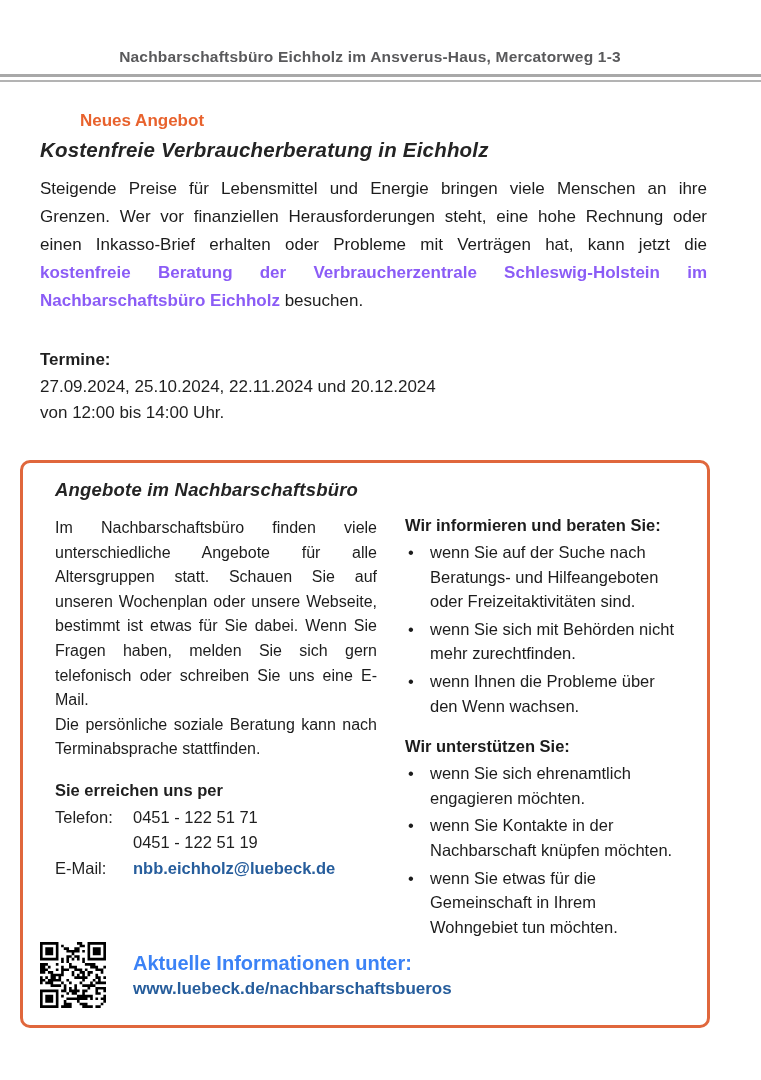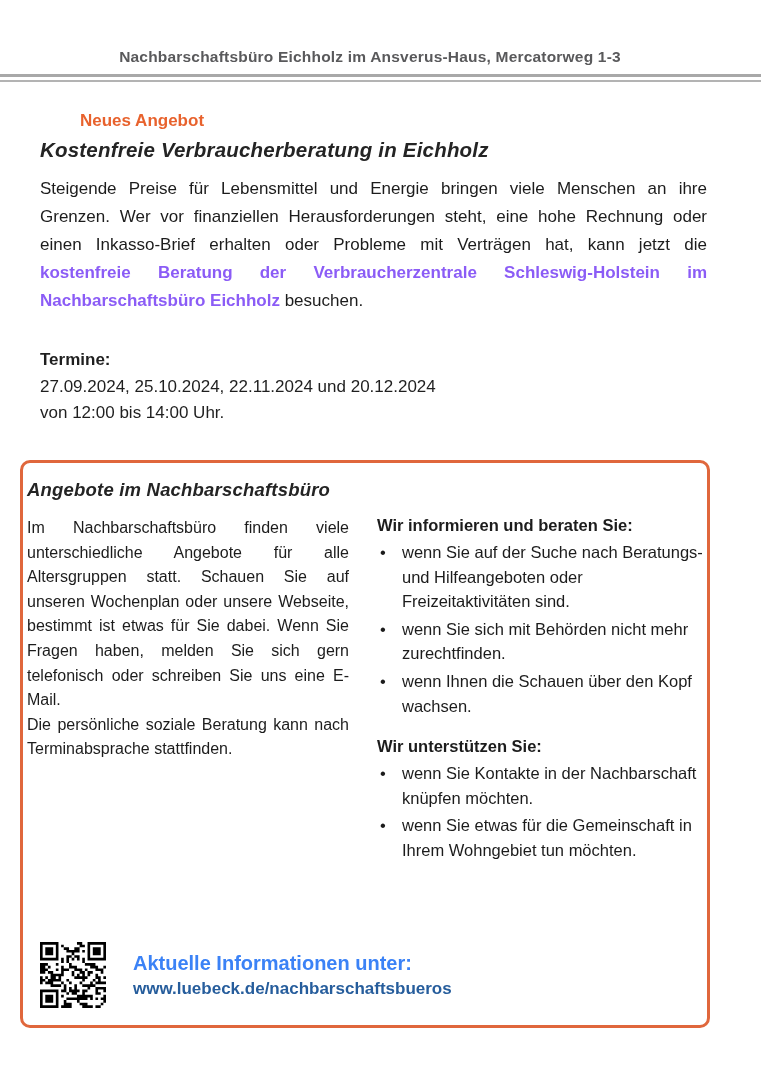--- a/index.html
+++ b/index.html
@@ -23,21 +23,21 @@
   .title { font-size:20.5px; font-weight:bold; font-style:italic; color:#242424; margin-top:7px; letter-spacing:0.2px; }
   .body { margin-top:13px; font-size:17px; line-height:28px; text-align:justify; color:#1c1c1c; }
   .body strong { color:#8b5cf6; }
   .termine { margin-top:32px; font-size:17px; line-height:26.5px; }
   .termine .t-label { font-weight:bold; }
 
   
   .info-box {
     position:absolute; left:20px; top:460px; width:690px; height:568px;
     border:3px solid #E0673C; border-radius:10px; background:#fff;
-    padding:16px 4px;
+    padding:16px 32px;
   }
   .box-title { font-size:18.5px; font-weight:bold; font-style:italic; color:#242424; letter-spacing:0.2px; }
   .columns { display:flex; margin-top:15px; }
   .col-left { width:322px; }
   .col-right { margin-left:28px; flex:1; }
   .intro { font-size:16px; line-height:24.6px; text-align:justify; color:#1c1c1c; }
   .contact { margin-top:19px; font-size:16.5px; }
   .contact-heading { font-weight:bold; margin-bottom:5px; }
   .contact-row { display:flex; line-height:25.5px; }
   .contact-label { width:78px; flex:none; }
@@ -80,30 +80,46 @@
     <div>von 12:00 bis 14:00 Uhr.</div>
   </div>
 </div>
 
 <div class="info-box">
   <h2 class="box-title">Angebote im Nachbarschaftsbüro</h2>
   <div class="columns">
     <div class="col-left">
       <p class="intro">Im Nachbarschaftsbüro finden viele unterschiedliche Angebote für alle Altersgruppen statt. Schauen Sie auf unseren Wochenplan oder unsere Webseite, bestimmt ist etwas für Sie dabei. Wenn Sie Fragen haben, melden Sie sich gern telefonisch oder schreiben Sie uns eine E-Mail.</p>
       <p class="intro">Die persönliche soziale Beratung kann nach Terminabsprache stattfinden.</p>
+      <div class="contact">
+        <div class="contact-heading">Sie erreichen uns per</div>
+        <div class="contact-row">
+          <span class="contact-label">Telefon:</span>
+          <span>0451 - 122 51 71</span>
+        </div>
+        <div class="contact-row">
+          <span class="contact-label"></span>
+          <span>0451 - 122 51 19</span>
+        </div>
+        <div class="contact-row">
+          <span class="contact-label">E-Mail:</span>
+          <a class="email-link">nbb.eichholz@luebeck.de</a>
+        </div>
+      </div>
     </div>
     <div class="col-right">
       <div class="list-heading">Wir informieren und beraten Sie:</div>
       <ul class="bullet-list">
         <li>wenn Sie auf der Suche nach Beratungs- und Hilfeangeboten oder Freizeitaktivitäten sind.</li>
         <li>wenn Sie sich mit Behörden nicht mehr zurechtfinden.</li>
-        <li>wenn Ihnen die Schauen über den Kopf wachsen.</li>
+        <li>wenn Ihnen die Probleme über den Wenn wachsen.</li>
       </ul>
       <div class="list-heading second">Wir unterstützen Sie:</div>
       <ul class="bullet-list">
+        <li>wenn Sie sich ehrenamtlich engagieren möchten.</li>
         <li>wenn Sie Kontakte in der Nachbarschaft knüpfen möchten.</li>
         <li>wenn Sie etwas für die Gemeinschaft in Ihrem Wohngebiet tun möchten.</li>
       </ul>
     </div>
   </div>
   <div class="qr-row">
     <span>
       <svg class="qr" viewBox="0 0 66 66" xmlns="http://www.w3.org/2000/svg">
         <rect x="0" y="0" width="66" height="66" fill="#ffffff"></rect>
         <path id="qr-path" fill="#000000" d="M0.00 0.00h2.64v2.64h-2.64zM2.64 0.00h2.64v2.64h-2.64zM5.28 0.00h2.64v2.64h-2.64zM7.92 0.00h2.64v2.64h-2.64zM10.56 0.00h2.64v2.64h-2.64zM13.20 0.00h2.64v2.64h-2.64zM15.84 0.00h2.64v2.64h-2.64zM36.96 0.00h2.64v2.64h-2.64zM39.60 0.00h2.64v2.64h-2.64zM47.52 0.00h2.64v2.64h-2.64zM50.16 0.00h2.64v2.64h-2.64zM52.80 0.00h2.64v2.64h-2.64zM55.44 0.00h2.64v2.64h-2.64zM58.08 0.00h2.64v2.64h-2.64zM60.72 0.00h2.64v2.64h-2.64zM63.36 0.00h2.64v2.64h-2.64zM0.00 2.64h2.64v2.64h-2.64zM15.84 2.64h2.64v2.64h-2.64zM21.12 2.64h2.64v2.64h-2.64zM39.60 2.64h2.64v2.64h-2.64zM42.24 2.64h2.64v2.64h-2.64zM47.52 2.64h2.64v2.64h-2.64zM63.36 2.64h2.64v2.64h-2.64zM0.00 5.28h2.64v2.64h-2.64zM5.28 5.28h2.64v2.64h-2.64zM7.92 5.28h2.64v2.64h-2.64zM10.56 5.28h2.64v2.64h-2.64zM15.84 5.28h2.64v2.64h-2.64zM23.76 5.28h2.64v2.64h-2.64zM26.40 5.28h2.64v2.64h-2.64zM34.32 5.28h2.64v2.64h-2.64zM36.96 5.28h2.64v2.64h-2.64zM47.52 5.28h2.64v2.64h-2.64zM52.80 5.28h2.64v2.64h-2.64zM55.44 5.28h2.64v2.64h-2.64zM58.08 5.28h2.64v2.64h-2.64zM63.36 5.28h2.64v2.64h-2.64zM0.00 7.92h2.64v2.64h-2.64zM5.28 7.92h2.64v2.64h-2.64zM7.92 7.92h2.64v2.64h-2.64zM10.56 7.92h2.64v2.64h-2.64zM15.84 7.92h2.64v2.64h-2.64zM26.40 7.92h2.64v2.64h-2.64zM29.04 7.92h2.64v2.64h-2.64zM31.68 7.92h2.64v2.64h-2.64zM34.32 7.92h2.64v2.64h-2.64zM36.96 7.92h2.64v2.64h-2.64zM42.24 7.92h2.64v2.64h-2.64zM47.52 7.92h2.64v2.64h-2.64zM52.80 7.92h2.64v2.64h-2.64zM55.44 7.92h2.64v2.64h-2.64zM58.08 7.92h2.64v2.64h-2.64zM63.36 7.92h2.64v2.64h-2.64zM0.00 10.56h2.64v2.64h-2.64zM5.28 10.56h2.64v2.64h-2.64zM7.92 10.56h2.64v2.64h-2.64zM10.56 10.56h2.64v2.64h-2.64zM15.84 10.56h2.64v2.64h-2.64zM31.68 10.56h2.64v2.64h-2.64zM47.52 10.56h2.64v2.64h-2.64zM52.80 10.56h2.64v2.64h-2.64zM55.44 10.56h2.64v2.64h-2.64zM58.08 10.56h2.64v2.64h-2.64zM63.36 10.56h2.64v2.64h-2.64zM0.00 13.20h2.64v2.64h-2.64zM15.84 13.20h2.64v2.64h-2.64zM26.40 13.20h2.64v2.64h-2.64zM29.04 13.20h2.64v2.64h-2.64zM34.32 13.20h2.64v2.64h-2.64zM36.96 13.20h2.64v2.64h-2.64zM47.52 13.20h2.64v2.64h-2.64zM63.36 13.20h2.64v2.64h-2.64zM0.00 15.84h2.64v2.64h-2.64zM2.64 15.84h2.64v2.64h-2.64zM5.28 15.84h2.64v2.64h-2.64zM7.92 15.84h2.64v2.64h-2.64zM10.56 15.84h2.64v2.64h-2.64zM13.20 15.84h2.64v2.64h-2.64zM15.84 15.84h2.64v2.64h-2.64zM21.12 15.84h2.64v2.64h-2.64zM26.40 15.84h2.64v2.64h-2.64zM31.68 15.84h2.64v2.64h-2.64zM36.96 15.84h2.64v2.64h-2.64zM42.24 15.84h2.64v2.64h-2.64zM47.52 15.84h2.64v2.64h-2.64zM50.16 15.84h2.64v2.64h-2.64zM52.80 15.84h2.64v2.64h-2.64zM55.44 15.84h2.64v2.64h-2.64zM58.08 15.84h2.64v2.64h-2.64zM60.72 15.84h2.64v2.64h-2.64zM63.36 15.84h2.64v2.64h-2.64zM21.12 18.48h2.64v2.64h-2.64zM26.40 18.48h2.64v2.64h-2.64zM42.24 18.48h2.64v2.64h-2.64zM0.00 21.12h2.64v2.64h-2.64zM2.64 21.12h2.64v2.64h-2.64zM5.28 21.12h2.64v2.64h-2.64zM15.84 21.12h2.64v2.64h-2.64zM29.04 21.12h2.64v2.64h-2.64zM44.88 21.12h2.64v2.64h-2.64zM47.52 21.12h2.64v2.64h-2.64zM50.16 21.12h2.64v2.64h-2.64zM52.80 21.12h2.64v2.64h-2.64zM0.00 23.76h2.64v2.64h-2.64zM2.64 23.76h2.64v2.64h-2.64zM7.92 23.76h2.64v2.64h-2.64zM21.12 23.76h2.64v2.64h-2.64zM29.04 23.76h2.64v2.64h-2.64zM31.68 23.76h2.64v2.64h-2.64zM34.32 23.76h2.64v2.64h-2.64zM50.16 23.76h2.64v2.64h-2.64zM52.80 23.76h2.64v2.64h-2.64zM55.44 23.76h2.64v2.64h-2.64zM63.36 23.76h2.64v2.64h-2.64zM0.00 26.40h2.64v2.64h-2.64zM2.64 26.40h2.64v2.64h-2.64zM5.28 26.40h2.64v2.64h-2.64zM15.84 26.40h2.64v2.64h-2.64zM21.12 26.40h2.64v2.64h-2.64zM23.76 26.40h2.64v2.64h-2.64zM26.40 26.40h2.64v2.64h-2.64zM34.32 26.40h2.64v2.64h-2.64zM36.96 26.40h2.64v2.64h-2.64zM39.60 26.40h2.64v2.64h-2.64zM44.88 26.40h2.64v2.64h-2.64zM55.44 26.40h2.64v2.64h-2.64zM58.08 26.40h2.64v2.64h-2.64zM60.72 26.40h2.64v2.64h-2.64zM0.00 29.04h2.64v2.64h-2.64zM2.64 29.04h2.64v2.64h-2.64zM7.92 29.04h2.64v2.64h-2.64zM10.56 29.04h2.64v2.64h-2.64zM21.12 29.04h2.64v2.64h-2.64zM31.68 29.04h2.64v2.64h-2.64zM39.60 29.04h2.64v2.64h-2.64zM42.24 29.04h2.64v2.64h-2.64zM47.52 29.04h2.64v2.64h-2.64zM50.16 29.04h2.64v2.64h-2.64zM60.72 29.04h2.64v2.64h-2.64zM10.56 31.68h2.64v2.64h-2.64zM13.20 31.68h2.64v2.64h-2.64zM15.84 31.68h2.64v2.64h-2.64zM18.48 31.68h2.64v2.64h-2.64zM21.12 31.68h2.64v2.64h-2.64zM31.68 31.68h2.64v2.64h-2.64zM36.96 31.68h2.64v2.64h-2.64zM42.24 31.68h2.64v2.64h-2.64zM47.52 31.68h2.64v2.64h-2.64zM55.44 31.68h2.64v2.64h-2.64zM0.00 34.32h2.64v2.64h-2.64zM5.28 34.32h2.64v2.64h-2.64zM10.56 34.32h2.64v2.64h-2.64zM13.20 34.32h2.64v2.64h-2.64zM18.48 34.32h2.64v2.64h-2.64zM34.32 34.32h2.64v2.64h-2.64zM36.96 34.32h2.64v2.64h-2.64zM39.60 34.32h2.64v2.64h-2.64zM42.24 34.32h2.64v2.64h-2.64zM44.88 34.32h2.64v2.64h-2.64zM55.44 34.32h2.64v2.64h-2.64zM58.08 34.32h2.64v2.64h-2.64zM63.36 34.32h2.64v2.64h-2.64zM0.00 36.96h2.64v2.64h-2.64zM2.64 36.96h2.64v2.64h-2.64zM7.92 36.96h2.64v2.64h-2.64zM10.56 36.96h2.64v2.64h-2.64zM13.20 36.96h2.64v2.64h-2.64zM15.84 36.96h2.64v2.64h-2.64zM18.48 36.96h2.64v2.64h-2.64zM26.40 36.96h2.64v2.64h-2.64zM42.24 36.96h2.64v2.64h-2.64zM52.80 36.96h2.64v2.64h-2.64zM58.08 36.96h2.64v2.64h-2.64zM0.00 39.60h2.64v2.64h-2.64zM5.28 39.60h2.64v2.64h-2.64zM7.92 39.60h2.64v2.64h-2.64zM10.56 39.60h2.64v2.64h-2.64zM21.12 39.60h2.64v2.64h-2.64zM29.04 39.60h2.64v2.64h-2.64zM39.60 39.60h2.64v2.64h-2.64zM50.16 39.60h2.64v2.64h-2.64zM55.44 39.60h2.64v2.64h-2.64zM58.08 39.60h2.64v2.64h-2.64zM60.72 39.60h2.64v2.64h-2.64zM63.36 39.60h2.64v2.64h-2.64zM10.56 42.24h2.64v2.64h-2.64zM13.20 42.24h2.64v2.64h-2.64zM15.84 42.24h2.64v2.64h-2.64zM18.48 42.24h2.64v2.64h-2.64zM23.76 42.24h2.64v2.64h-2.64zM34.32 42.24h2.64v2.64h-2.64zM42.24 42.24h2.64v2.64h-2.64zM44.88 42.24h2.64v2.64h-2.64zM47.52 42.24h2.64v2.64h-2.64zM50.16 42.24h2.64v2.64h-2.64zM52.80 42.24h2.64v2.64h-2.64zM23.76 44.88h2.64v2.64h-2.64zM29.04 44.88h2.64v2.64h-2.64zM34.32 44.88h2.64v2.64h-2.64zM47.52 44.88h2.64v2.64h-2.64zM55.44 44.88h2.64v2.64h-2.64zM58.08 44.88h2.64v2.64h-2.64zM60.72 44.88h2.64v2.64h-2.64zM63.36 44.88h2.64v2.64h-2.64zM0.00 47.52h2.64v2.64h-2.64zM2.64 47.52h2.64v2.64h-2.64zM5.28 47.52h2.64v2.64h-2.64zM7.92 47.52h2.64v2.64h-2.64zM10.56 47.52h2.64v2.64h-2.64zM13.20 47.52h2.64v2.64h-2.64zM15.84 47.52h2.64v2.64h-2.64zM21.12 47.52h2.64v2.64h-2.64zM23.76 47.52h2.64v2.64h-2.64zM29.04 47.52h2.64v2.64h-2.64zM31.68 47.52h2.64v2.64h-2.64zM34.32 47.52h2.64v2.64h-2.64zM36.96 47.52h2.64v2.64h-2.64zM42.24 47.52h2.64v2.64h-2.64zM44.88 47.52h2.64v2.64h-2.64zM55.44 47.52h2.64v2.64h-2.64zM63.36 47.52h2.64v2.64h-2.64zM0.00 50.16h2.64v2.64h-2.64zM15.84 50.16h2.64v2.64h-2.64zM26.40 50.16h2.64v2.64h-2.64zM31.68 50.16h2.64v2.64h-2.64zM34.32 50.16h2.64v2.64h-2.64zM42.24 50.16h2.64v2.64h-2.64zM55.44 50.16h2.64v2.64h-2.64zM58.08 50.16h2.64v2.64h-2.64zM0.00 52.80h2.64v2.64h-2.64zM5.28 52.80h2.64v2.64h-2.64zM7.92 52.80h2.64v2.64h-2.64zM10.56 52.80h2.64v2.64h-2.64zM15.84 52.80h2.64v2.64h-2.64zM21.12 52.80h2.64v2.64h-2.64zM36.96 52.80h2.64v2.64h-2.64zM39.60 52.80h2.64v2.64h-2.64zM42.24 52.80h2.64v2.64h-2.64zM44.88 52.80h2.64v2.64h-2.64zM47.52 52.80h2.64v2.64h-2.64zM50.16 52.80h2.64v2.64h-2.64zM63.36 52.80h2.64v2.64h-2.64zM0.00 55.44h2.64v2.64h-2.64zM5.28 55.44h2.64v2.64h-2.64zM7.92 55.44h2.64v2.64h-2.64zM10.56 55.44h2.64v2.64h-2.64zM15.84 55.44h2.64v2.64h-2.64zM26.40 55.44h2.64v2.64h-2.64zM29.04 55.44h2.64v2.64h-2.64zM31.68 55.44h2.64v2.64h-2.64zM34.32 55.44h2.64v2.64h-2.64zM36.96 55.44h2.64v2.64h-2.64zM39.60 55.44h2.64v2.64h-2.64zM42.24 55.44h2.64v2.64h-2.64zM44.88 55.44h2.64v2.64h-2.64zM50.16 55.44h2.64v2.64h-2.64zM55.44 55.44h2.64v2.64h-2.64zM60.72 55.44h2.64v2.64h-2.64zM63.36 55.44h2.64v2.64h-2.64zM0.00 58.08h2.64v2.64h-2.64zM5.28 58.08h2.64v2.64h-2.64zM7.92 58.08h2.64v2.64h-2.64zM10.56 58.08h2.64v2.64h-2.64zM15.84 58.08h2.64v2.64h-2.64zM23.76 58.08h2.64v2.64h-2.64zM36.96 58.08h2.64v2.64h-2.64zM63.36 58.08h2.64v2.64h-2.64zM0.00 60.72h2.64v2.64h-2.64zM15.84 60.72h2.64v2.64h-2.64zM23.76 60.72h2.64v2.64h-2.64zM26.40 60.72h2.64v2.64h-2.64zM29.04 60.72h2.64v2.64h-2.64zM39.60 60.72h2.64v2.64h-2.64zM42.24 60.72h2.64v2.64h-2.64zM44.88 60.72h2.64v2.64h-2.64zM60.72 60.72h2.64v2.64h-2.64zM0.00 63.36h2.64v2.64h-2.64zM2.64 63.36h2.64v2.64h-2.64zM5.28 63.36h2.64v2.64h-2.64zM7.92 63.36h2.64v2.64h-2.64zM10.56 63.36h2.64v2.64h-2.64zM13.20 63.36h2.64v2.64h-2.64zM15.84 63.36h2.64v2.64h-2.64zM21.12 63.36h2.64v2.64h-2.64zM23.76 63.36h2.64v2.64h-2.64zM26.40 63.36h2.64v2.64h-2.64zM29.04 63.36h2.64v2.64h-2.64zM42.24 63.36h2.64v2.64h-2.64zM44.88 63.36h2.64v2.64h-2.64zM47.52 63.36h2.64v2.64h-2.64zM50.16 63.36h2.64v2.64h-2.64zM55.44 63.36h2.64v2.64h-2.64zM58.08 63.36h2.64v2.64h-2.64z"></path>

